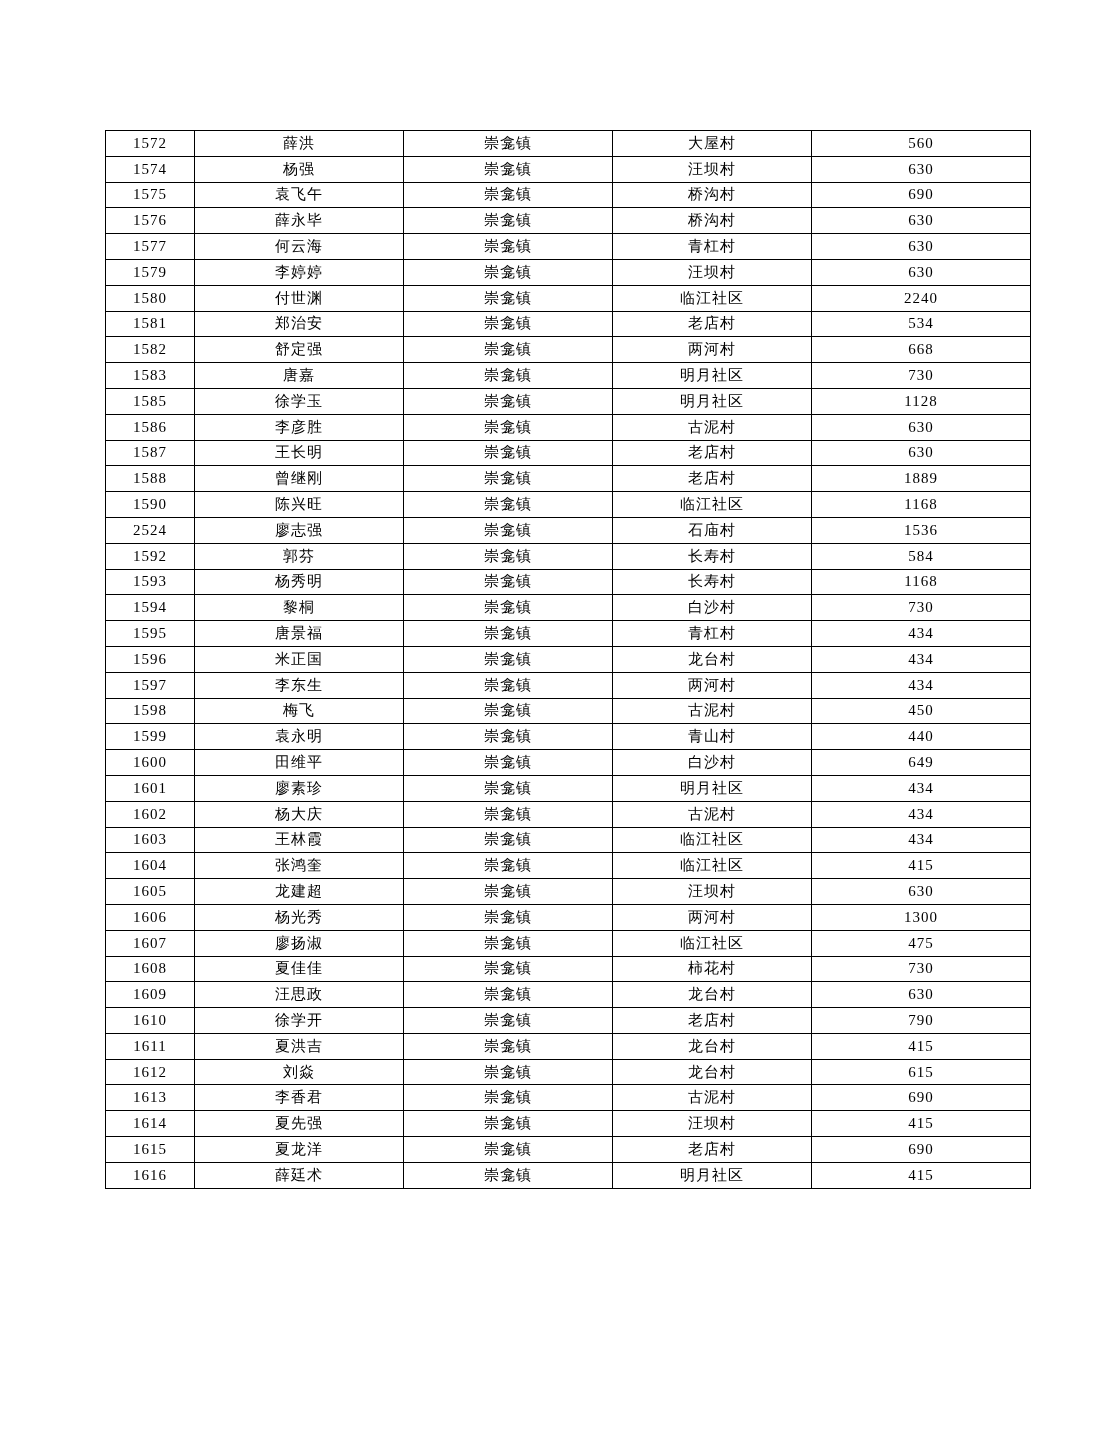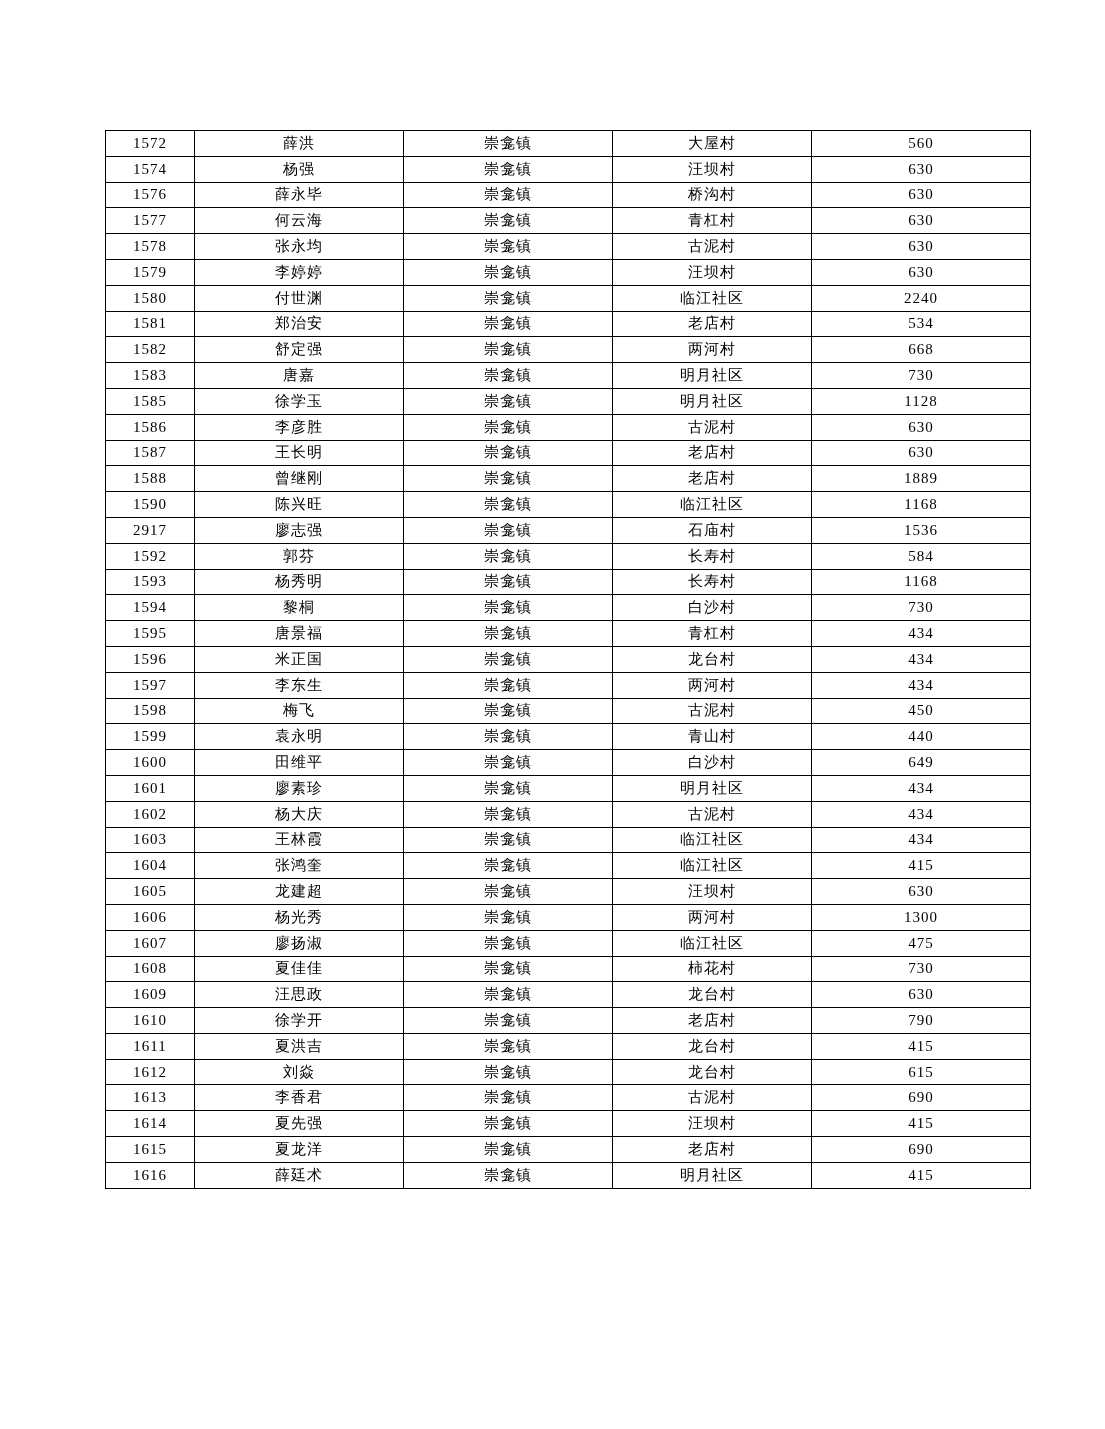--- a/index.html
+++ b/index.html
@@ -61,41 +61,41 @@
           <td class="col-amount">560</td>
         </tr>
         <tr>
           <td class="col-no">1574</td>
           <td class="col-name">杨强</td>
           <td class="col-town">崇龛镇</td>
           <td class="col-village">汪坝村</td>
           <td class="col-amount">630</td>
         </tr>
         <tr>
+          <td class="col-no">1575</td>
+          <td class="col-name">袁飞午</td>
+          <td class="col-town">崇龛镇</td>
+          <td class="col-village">桥沟村</td>
+          <td class="col-amount">690</td>
+        </tr>
+        <tr>
           <td class="col-no">1576</td>
           <td class="col-name">薛永毕</td>
           <td class="col-town">崇龛镇</td>
           <td class="col-village">桥沟村</td>
           <td class="col-amount">630</td>
         </tr>
         <tr>
           <td class="col-no">1577</td>
           <td class="col-name">何云海</td>
           <td class="col-town">崇龛镇</td>
           <td class="col-village">青杠村</td>
           <td class="col-amount">630</td>
         </tr>
         <tr>
-          <td class="col-no">1578</td>
-          <td class="col-name">张永均</td>
-          <td class="col-town">崇龛镇</td>
-          <td class="col-village">古泥村</td>
-          <td class="col-amount">630</td>
-        </tr>
-        <tr>
           <td class="col-no">1579</td>
           <td class="col-name">李婷婷</td>
           <td class="col-town">崇龛镇</td>
           <td class="col-village">汪坝村</td>
           <td class="col-amount">630</td>
         </tr>
         <tr>
           <td class="col-no">1580</td>
           <td class="col-name">付世渊</td>
           <td class="col-town">崇龛镇</td>
@@ -152,21 +152,21 @@
           <td class="col-amount">1889</td>
         </tr>
         <tr>
           <td class="col-no">1590</td>
           <td class="col-name">陈兴旺</td>
           <td class="col-town">崇龛镇</td>
           <td class="col-village">临江社区</td>
           <td class="col-amount">1168</td>
         </tr>
         <tr>
-          <td class="col-no">2917</td>
+          <td class="col-no">2524</td>
           <td class="col-name">廖志强</td>
           <td class="col-town">崇龛镇</td>
           <td class="col-village">石庙村</td>
           <td class="col-amount">1536</td>
         </tr>
         <tr>
           <td class="col-no">1592</td>
           <td class="col-name">郭芬</td>
           <td class="col-town">崇龛镇</td>
           <td class="col-village">长寿村</td>

